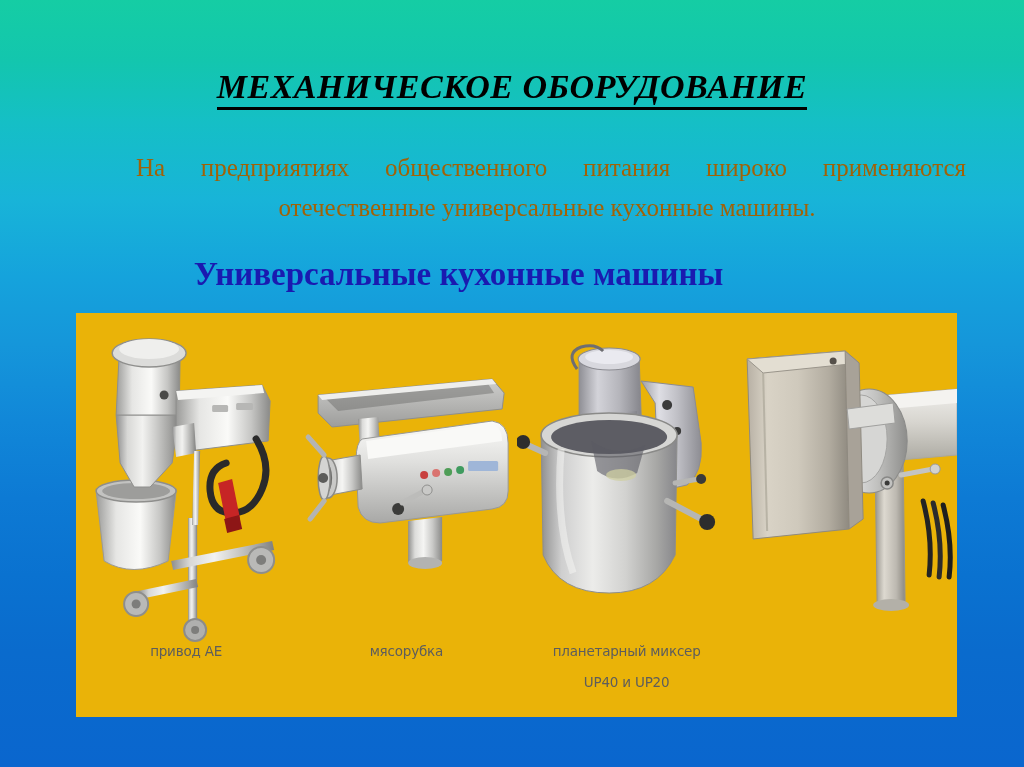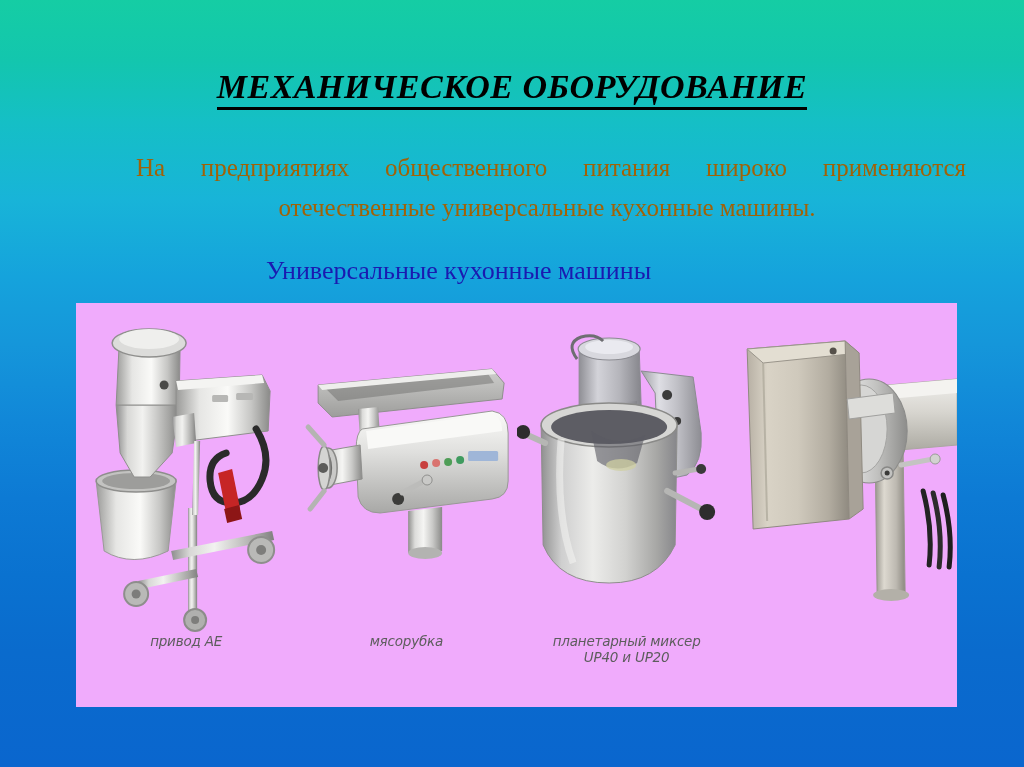--- a/index.html
+++ b/index.html
@@ -63,35 +63,34 @@
     text-indent: 8px;
   }
 
   
   .subtitle {
     position: absolute;
     left: 76px;
     top: 256px;
     width: 765px;
     text-align: center;
-    font-size: 26px;
-    font-weight: normal;
+    font-size: 33px;
+    font-weight: bold;
     color: #1a1ab0;
     white-space: nowrap;
   }
 
   
   .photo-panel {
     position: absolute;
     left: 76px;
-    top: 303px;
+    top: 313px;
     width: 881px;
     height: 404px;
-    background: #f0abfc;
-    font-style: italic;
+    background: #eab308;
   }
   .photo-grid {
     position: absolute;
     inset: 0;
     display: flex;
   }
   .photo-cell {
     position: relative;
     flex: 1 1 25%;
     height: 100%;
@@ -108,21 +107,21 @@
     left: 0;
     top: 330px;
     width: 100%;
     text-align: center;
     font-family: "DejaVu Sans", sans-serif;
     font-size: 13.5px;
     line-height: 16px;
     color: #5d5d5d;
     letter-spacing: -0.2px;
   }
-  .caption .l2 { display: block; }
+  .caption .l2 { display: block; margin-top: 15px; }
 </style>
 </head>
 <body>
 
 <div class="slide">
 
   <div class="title"><span class="inner">МЕХАНИЧЕСКОЕ ОБОРУДОВАНИЕ</span></div>
 
   <div class="body-text">На предприятиях общественного питания широко применяются отечественные универсальные кухонные машины.</div>
 

